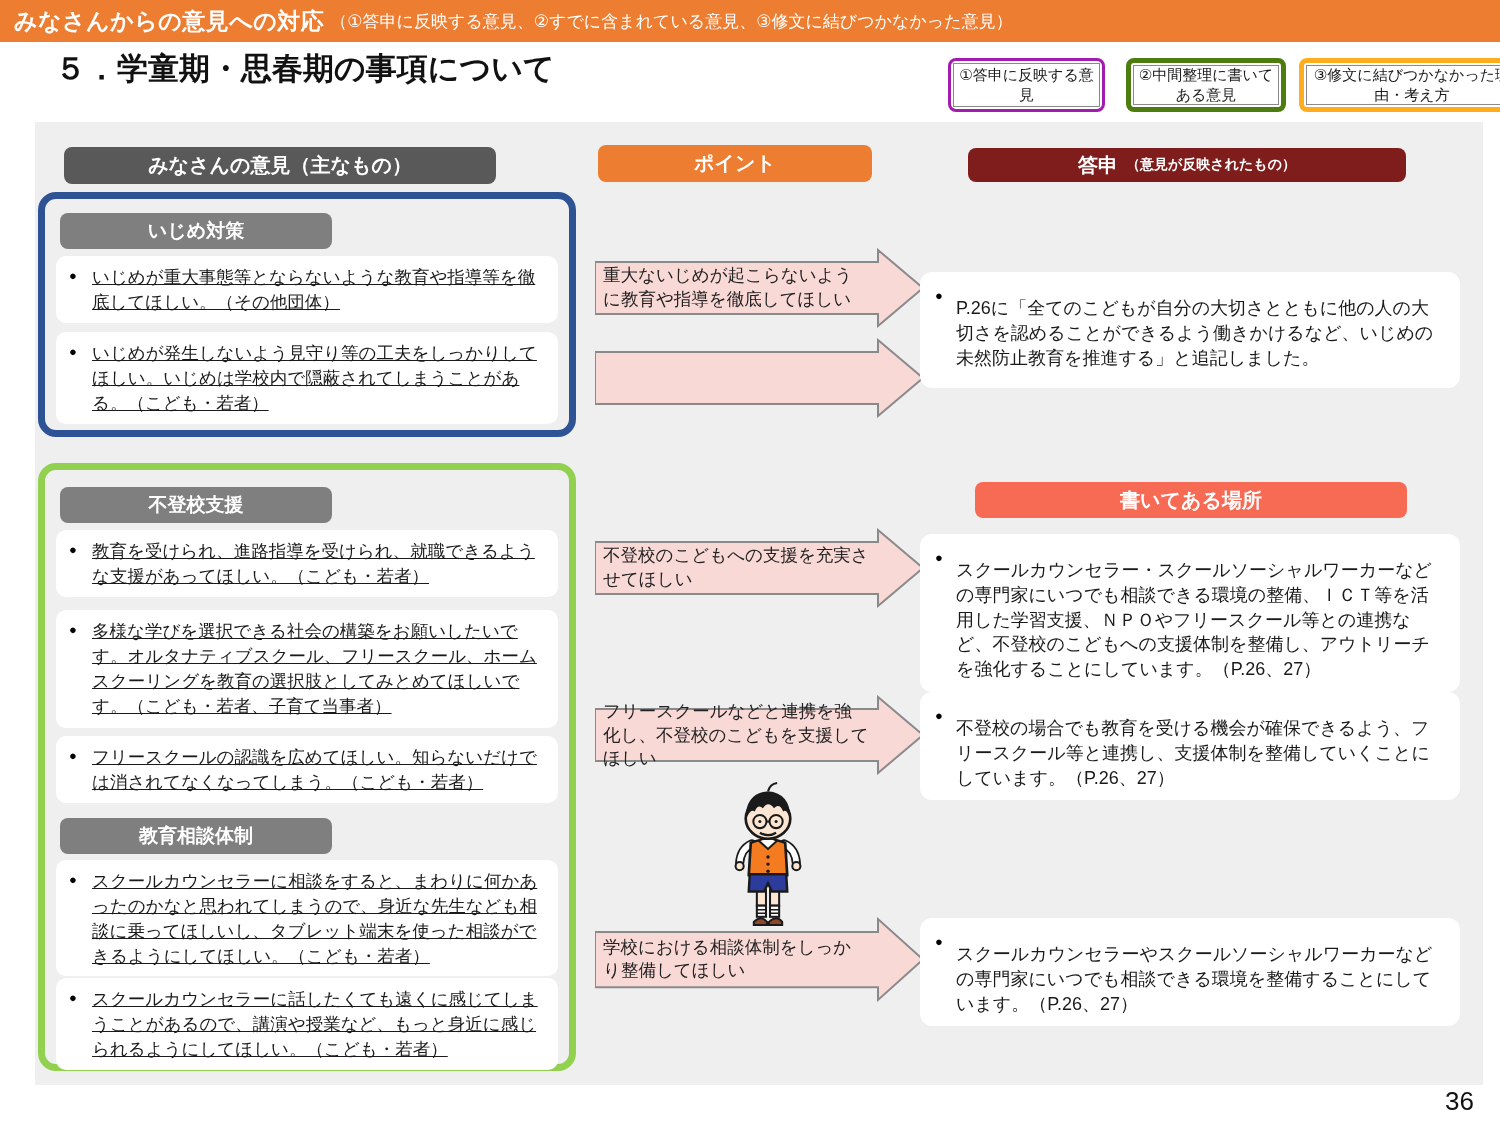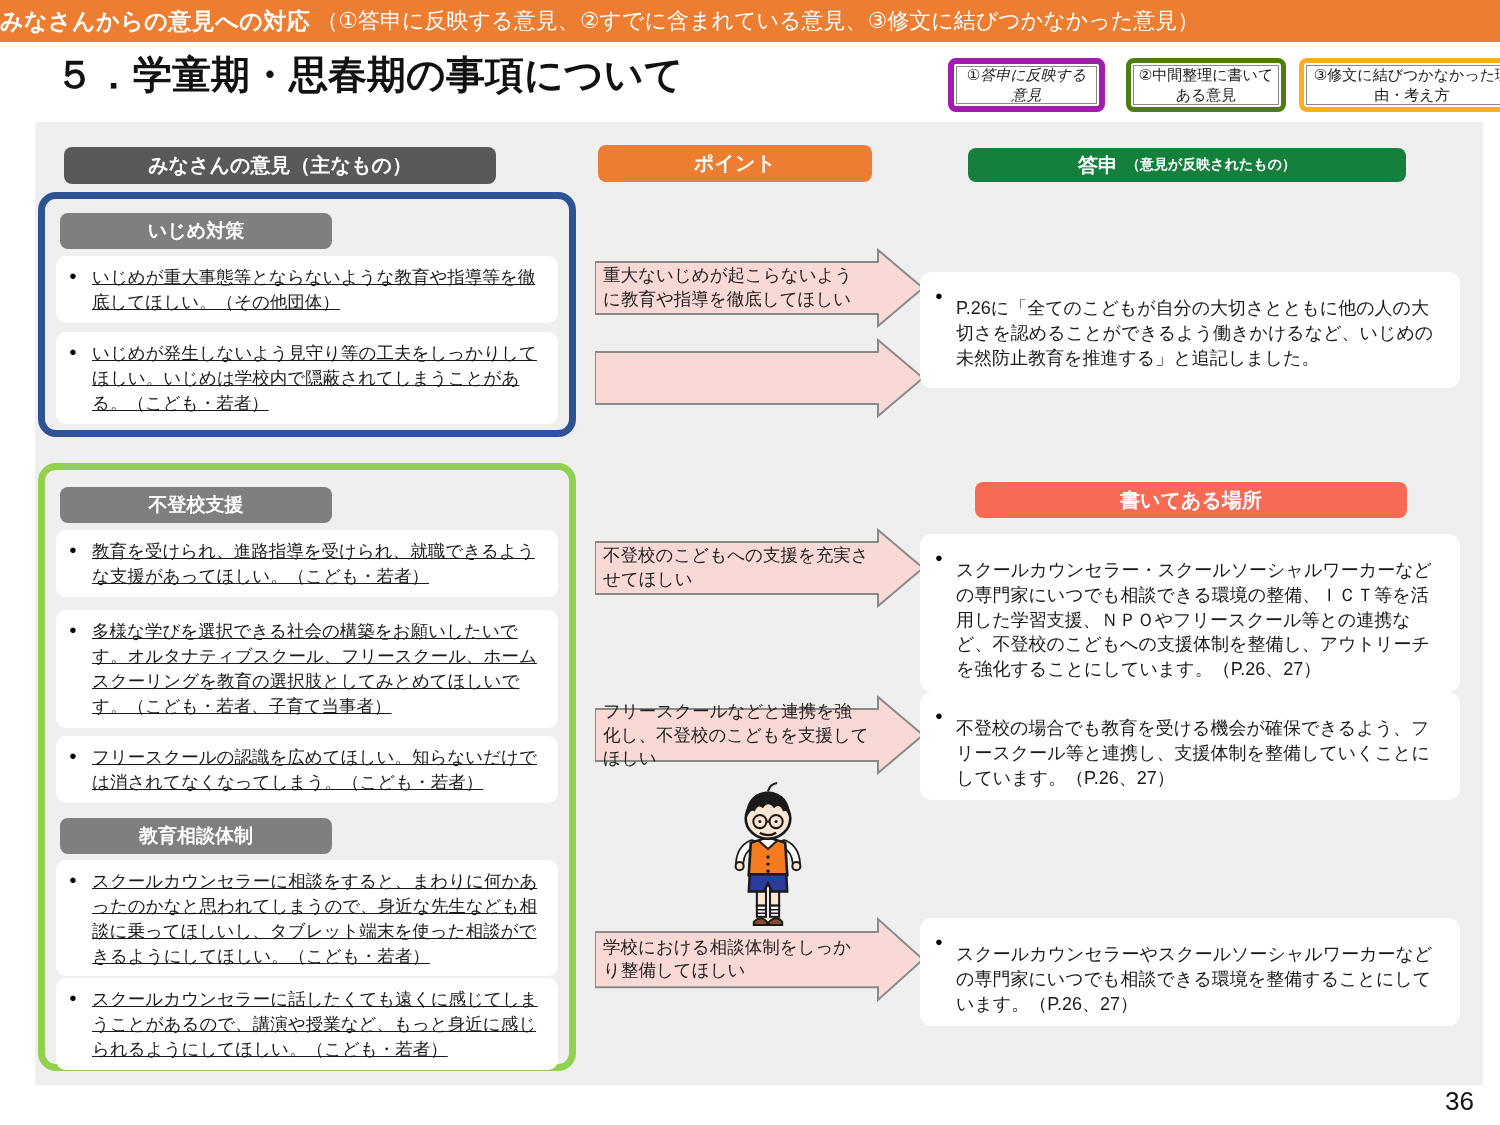--- a/index.html
+++ b/index.html
@@ -1,44 +1,44 @@
 <!DOCTYPE html>
 <html><head>
 <meta charset="utf-8">
 <style>
   html,body{margin:0;padding:0;background:#ffffff;}
   body{width:1500px;height:1125px;position:relative;overflow:hidden;
        font-family:"Liberation Sans","DejaVu Sans",sans-serif;color:#1a1a1a;}
 
   
   .banner{position:absolute;left:0;top:0;width:1500px;height:42px;background:#ED7D31;
-          display:flex;align-items:center;box-sizing:border-box;white-space:nowrap;}
+          display:flex;align-items:center;padding-left:14px;box-sizing:border-box;white-space:nowrap;}
   .banner-title{color:#fff;font-weight:bold;font-size:23px;letter-spacing:.5px;}
-  .banner-sub{color:#fff;font-size:22px;margin-left:6px;}
+  .banner-sub{color:#fff;font-size:17px;margin-left:6px;}
 
   
-  .page-title{position:absolute;left:55px;top:48px;margin:0;font-size:39px;font-weight:600;color:#111;}
+  .page-title{position:absolute;left:55px;top:48px;margin:0;font-size:31px;font-weight:600;color:#111;}
 
   
   .legend{position:absolute;top:58px;height:54px;border-radius:8px;background:#fff;box-sizing:border-box;}
-  .legend-1{left:948px;width:157px;border:6px solid #a21caf;font-style:italic;}
+  .legend-1{left:948px;width:157px;border:3px solid #a21caf;}
   .legend-2{left:1126px;width:160px;border:5px solid #4d7c0f;}
   .legend-3{left:1299px;width:226px;border:5px solid #FFAD1E;}
   .legend-inner{position:absolute;inset:2px;border:1px solid #8a8a8a;display:flex;align-items:center;justify-content:center;
                 text-align:center;font-size:15px;line-height:1.32;padding:1px 4px;}
 
   
   .panel{position:absolute;left:35px;top:122px;width:1448px;height:963px;background:#F0EFEF;}
 
   
   .colh{position:absolute;border-radius:8px;color:#fff;font-weight:bold;font-size:20px;
         display:flex;align-items:center;justify-content:center;text-align:center;}
   .colh-opinions{left:55px;top:147px;width:432px;height:37px;background:#595959;margin-left:9px;}
   .colh-points{left:598px;top:145px;width:274px;height:37px;background:#ED7D31;}
-  .colh-toshin{left:968px;top:148px;width:438px;height:34px;background:#15803d;}
+  .colh-toshin{left:968px;top:148px;width:438px;height:34px;background:#7f1d1d;}
   .colh-toshin .sub{font-size:14px;margin-left:8px;}
   .colh-location{left:975px;top:482px;width:432px;height:36px;background:#F76B55;}
 
   
   .group{position:absolute;left:38px;width:538px;border-radius:18px;box-sizing:border-box;background:transparent;}
   .group-blue{top:192px;height:245px;border:7px solid #2E5395;}
   .group-green{top:463px;height:608px;border:7px solid #92D050;}
 
   .sec-h{position:absolute;left:60px;width:272px;height:36px;background:#7F7F7F;border-radius:8px;color:#fff;
          font-weight:bold;font-size:19px;display:flex;align-items:center;justify-content:center;}

